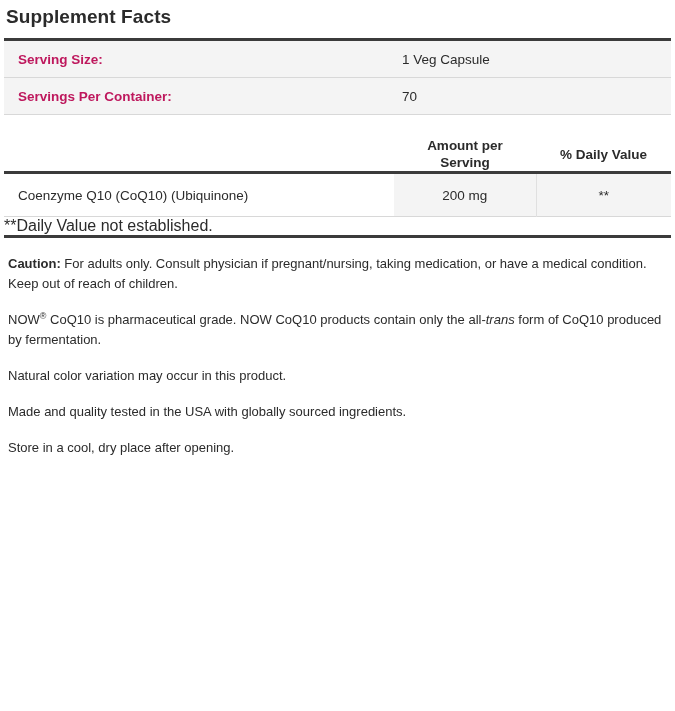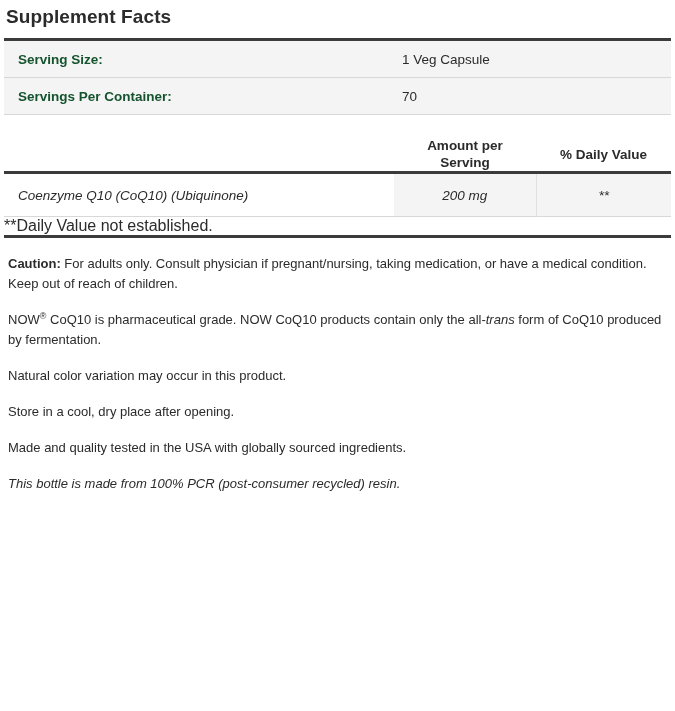--- a/index.html
+++ b/index.html
@@ -48,21 +48,21 @@
     line-height: 0;
   }
   .row-serve td {
     background: #f4f4f4;
     height: 36px;
     font-size: 13.5px;
   }
   .row-serve td.lbl {
     font-weight: bold;
     padding-left: 14px;
-    color: #14532d;
+    color: #be185d;
   }
   .row-serve td.val {
     padding-left: 8px;
     color: #2b2b2b;
   }
   .spacer td {
     height: 22px;
     font-size: 0;
     line-height: 0;
   }
@@ -71,21 +71,20 @@
     font-size: 13.5px;
     text-align: center;
     padding: 6px 0 10px 0;
     line-height: 17px;
     color: #2b2b2b;
   }
   .nutrient td {
     height: 42px;
     font-size: 13.5px;
     color: #2b2b2b;
-    font-style: italic;
   }
   .nutrient td.name {
     padding-left: 14px;
     text-align: left;
   }
   .nutrient td.amt {
     text-align: center;
     background: #f4f4f4;
     margin-top: 24px;
   }
@@ -192,20 +191,19 @@
   </table>
 
 
 
   <p class="para"><b>Caution:</b><span> For adults only. Consult physician if pregnant/nursing, taking medication, or have a medical condition. Keep out of reach of children.</span></p>
 
   <p class="para"><span>NOW</span><sup class="reg">®</sup><span> CoQ10 is pharmaceutical grade. NOW CoQ10 products contain only the all-</span><span class="ital">trans</span><span> form of CoQ10 produced by fermentation.</span></p>
 
   <p class="para">Natural color variation may occur in this product.</p>
 
+  <p class="para">Made and quality tested in the USA with globally sourced ingredients.</p>
+
   <p class="para">Store in a cool, dry place after opening.</p>
 
-  <p class="para">Made and quality tested in the USA with globally sourced ingredients.</p>
-
-
-  <p class="para ital">This bottle is made from 100% PCR (post-consumer recycled) resin.</p>
+
 
 </div>
 
 </body></html>

